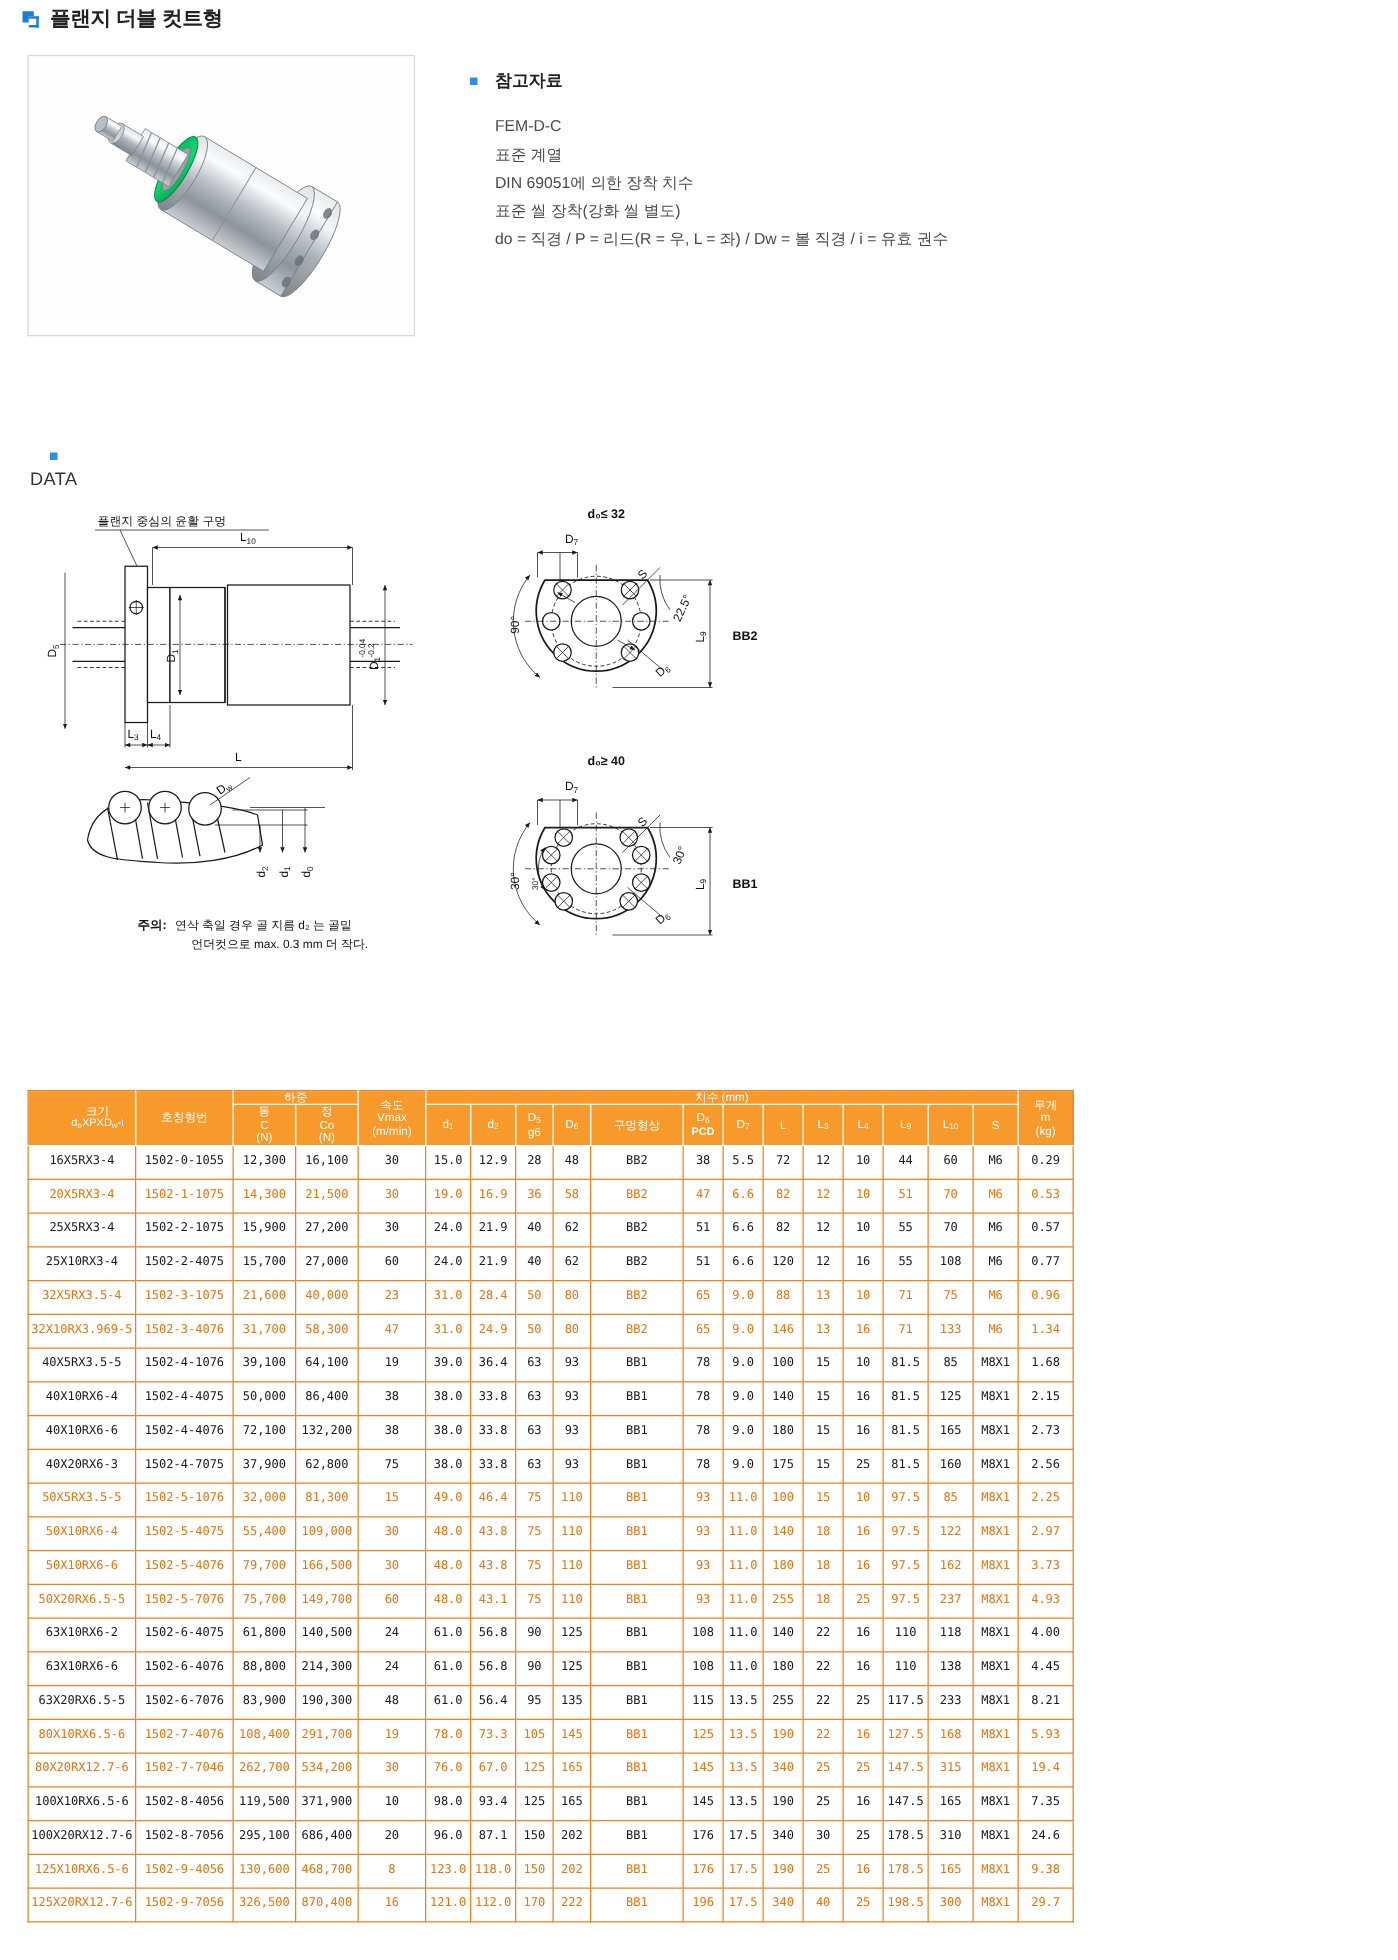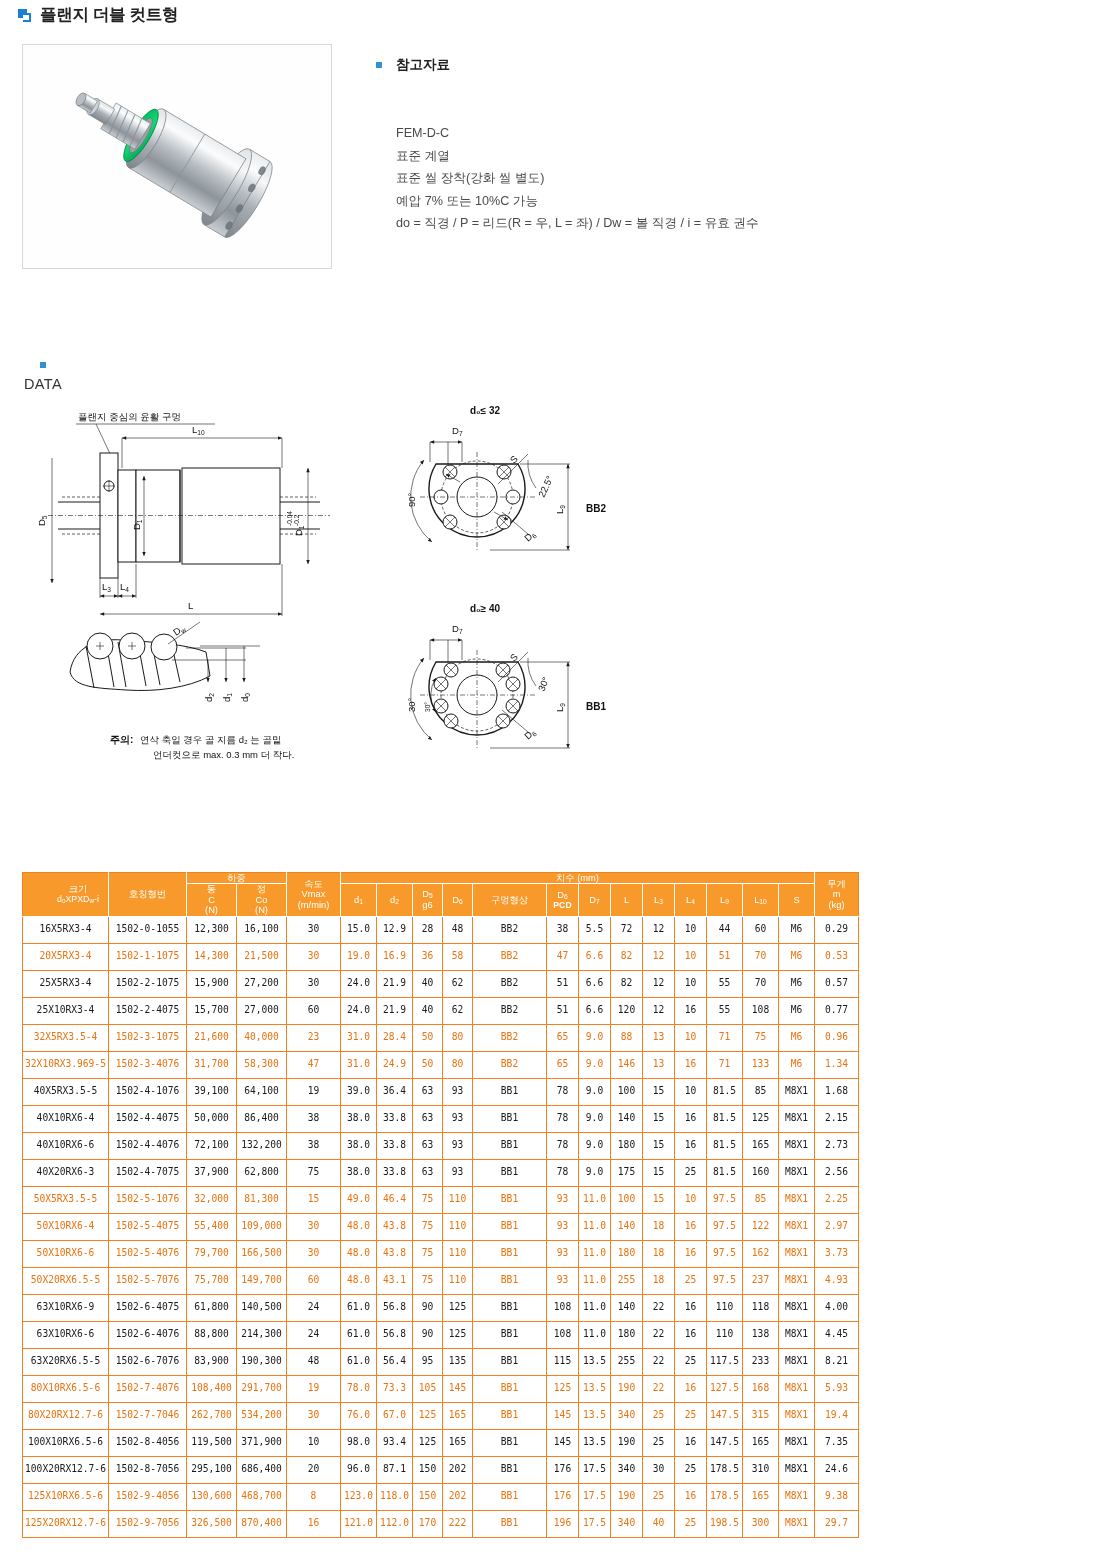--- a/index.html
+++ b/index.html
@@ -46,21 +46,20 @@
   
   .ref-head {
     position: absolute; left: 376px; top: 56px;
     display: flex; align-items: center; gap: 14px;
   }
   .bullet-sq { width: 6px; height: 6px; background: #2f8fd8; flex: 0 0 auto; }
   .ref-head-text { font-size: 13.5px; font-weight: bold; color: #222; }
   .ref-list {
     position: absolute; left: 396px; top: 90px;
     width: 640px;
-    margin-top: 32px;
   }
   .ref-list div {
     font-size: 12.6px; color: #4a4a4a; line-height: 22.5px; white-space: nowrap;
   }
 
   
   .data-head {
     position: absolute; left: 24px; top: 362px;
     display: flex; align-items: center; gap: 8px; flex-direction: column;
   }
@@ -173,22 +172,22 @@
     </div>
   </div>
 
   <div class="ref-head">
     <span class="bullet-sq"></span>
     <span class="ref-head-text">참고자료</span>
   </div>
   <div class="ref-list">
     <div>FEM-D-C</div>
     <div>표준 계열</div>
+    <div>DIN 69051에 의한 장착 치수</div>
     <div>표준 씰 장착(강화 씰 별도)</div>
-    <div>예압 7% 또는 10%C 가능</div>
     <div>do = 직경 / P = 리드(R = 우, L = 좌) / Dw = 볼 직경 / i = 유효 권수</div>
   </div>
 
   <div class="data-head">
     <span class="bullet-sq"></span>
     <span class="data-head-text">DATA</span>
   </div>
 
   <div class="drawings">
     <svg width="700" height="400" viewBox="0 0 700 400">
@@ -835,21 +834,21 @@
             <td>11.0</td>
             <td>255</td>
             <td>18</td>
             <td>25</td>
             <td>97.5</td>
             <td>237</td>
             <td>M8X1</td>
             <td>4.93</td>
           </tr>
           <tr class="rowA">
-            <td>63X10RX6-9</td>
+            <td>63X10RX6-2</td>
             <td>1502-6-4075</td>
             <td>61,800</td>
             <td>140,500</td>
             <td>24</td>
             <td>61.0</td>
             <td>56.8</td>
             <td>90</td>
             <td>125</td>
             <td>BB1</td>
             <td>108</td>

